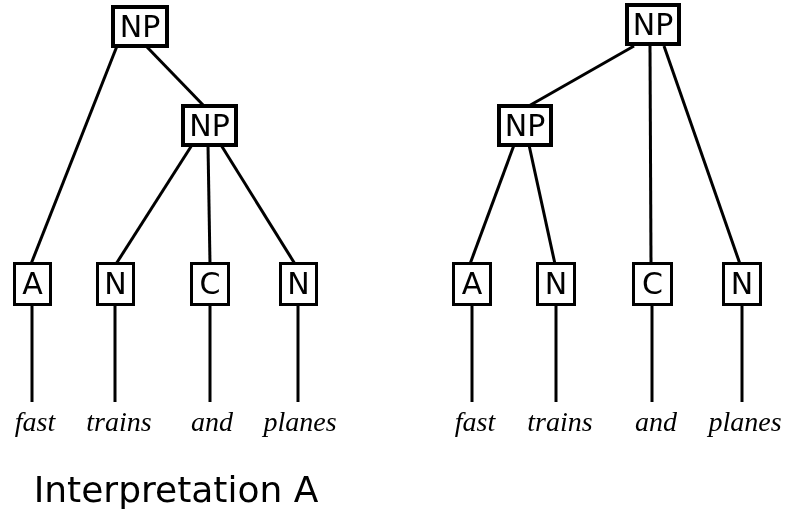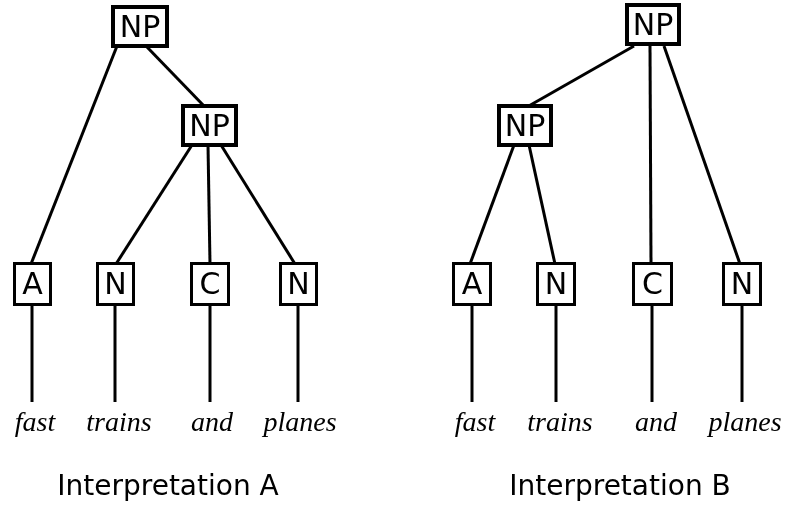--- a/index.html
+++ b/index.html
@@ -48,22 +48,23 @@
     transform: translateX(-50%);
     font-style: italic;
     font-size: 28px;
     white-space: nowrap;
     font-family: Liberation Serif, serif;
   }
   .caption {
     position: absolute;
     top: 469px;
     transform: translateX(-50%);
-    font-size: 28px;
+    font-size: 36px;
     white-space: nowrap;
+    margin-left: 8px;
   }
 </style>
 </head>
 <body>
 
 <div class="canvas">
 
   <svg class="edges" viewBox="0 0 800 513" xmlns="http://www.w3.org/2000/svg">
 
     <g>
@@ -110,15 +111,14 @@
   <div class="node" style="left:452px; top:262px; width:40px; height:44px;">A</div>
   <div class="node" style="left:536px; top:262px; width:40px; height:44px;">N</div>
   <div class="node" style="left:632px; top:262px; width:41px; height:44px;">C</div>
   <div class="node" style="left:722px; top:262px; width:40px; height:44px;">N</div>
 
   <div class="word" style="left:475px;">fast</div>
   <div class="word" style="left:560px;">trains</div>
   <div class="word" style="left:656px;">and</div>
   <div class="word" style="left:745px;">planes</div>
 
-  <div class="caption" style="left:620px;">Interpretation B</div>
 
 </div>
 
 </body></html>

